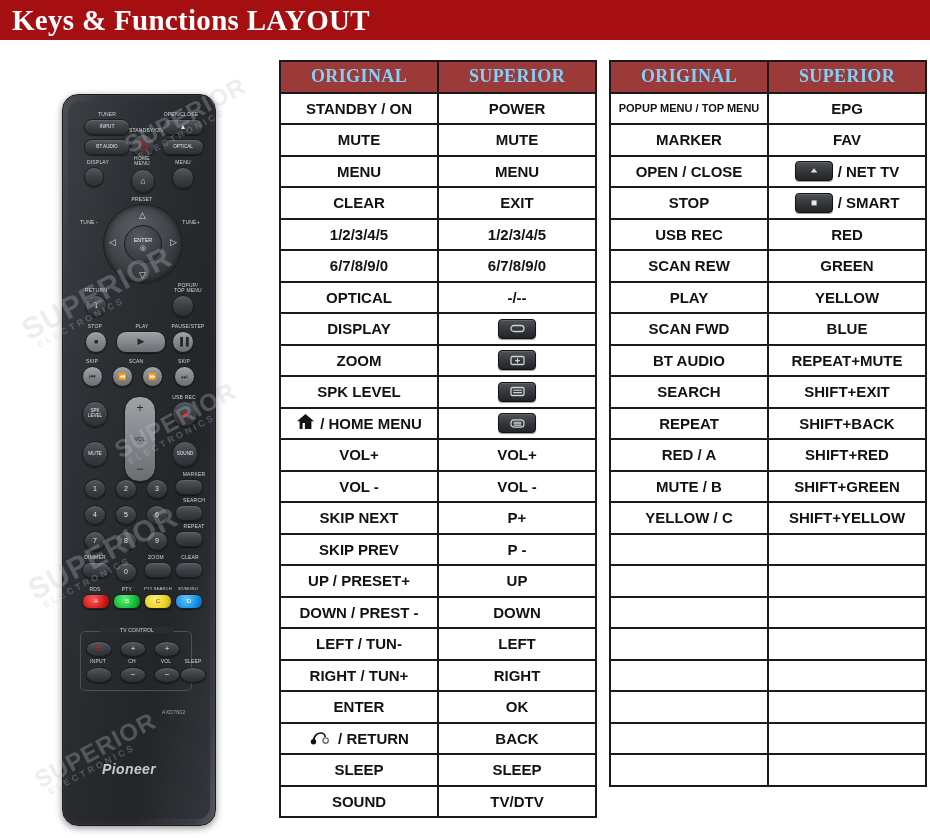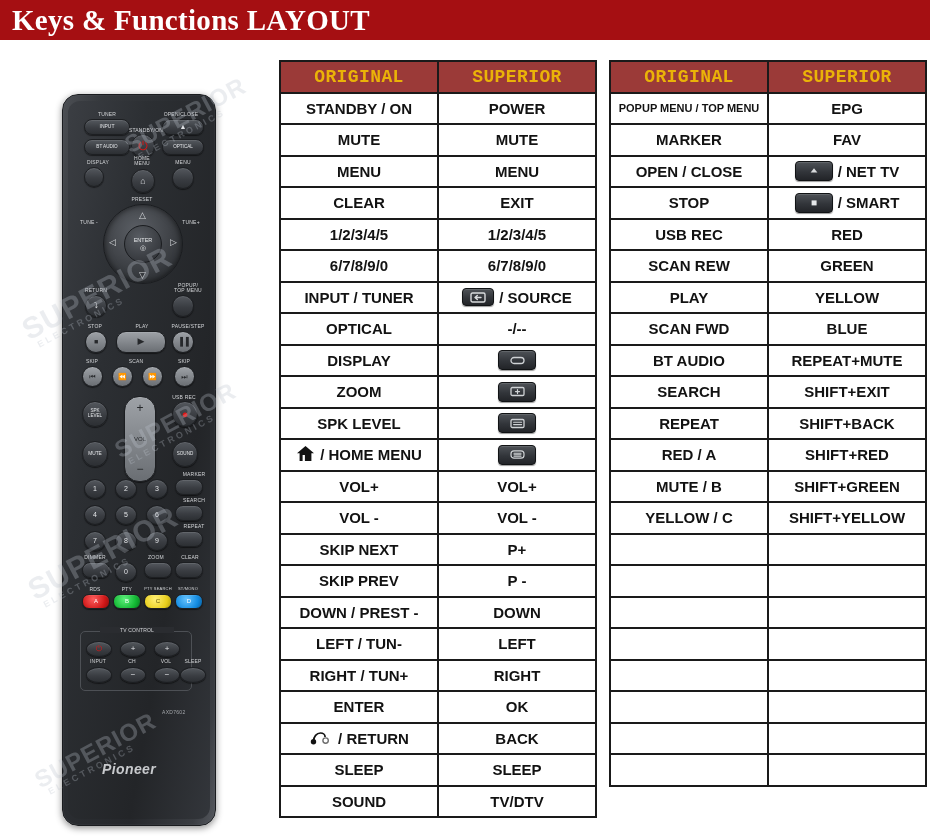--- a/index.html
+++ b/index.html
@@ -151,22 +151,22 @@
     padding: 0 2px;
     font-weight: bold;
     font-size: 15px;
     color: #121212;
     font-family: "Liberation Sans", sans-serif;
     overflow: hidden;
     white-space: nowrap;
   }
   .tbl th {
     background: #9b3a38;
-    color: #eab308;
-    font-family: Liberation Mono, monospace;
+    color: #7dd3fc;
+    font-family: Liberation Serif, serif;
     font-weight: bold;
     font-size: 18px;
     letter-spacing: 0.4px;
   }
   .tbl td.small { font-size: 11px; }
   .tbl td.empty { }
   .cellflex { display:flex; align-items:center; justify-content:center; gap:5px; }
 
   
   .keycap {
@@ -402,34 +402,20 @@
         </tr>
         <tr>
           <td><span>1/2/3/4/5</span></td>
           <td><span>1/2/3/4/5</span></td>
         </tr>
         <tr>
           <td><span>6/7/8/9/0</span></td>
           <td><span>6/7/8/9/0</span></td>
         </tr>
         <tr>
-          <td><span>INPUT / TUNER</span></td>
-          <td>
-            <span class="cellflex">
-              <span class="keycap">
-                <svg width="16" height="11" viewBox="0 0 16 11">
-                  <rect x="1" y="1" width="14" height="9" rx="1.5" fill="none" stroke="#d9dbdd" stroke-width="1.4"></rect>
-                  <path d="M11 5.5H5.5M7.3 3.4 5 5.5l2.3 2.1" fill="none" stroke="#d9dbdd" stroke-width="1.4" stroke-linecap="round" stroke-linejoin="round"></path>
-                </svg>
-              </span>
-              <span>/ SOURCE</span>
-            </span>
-          </td>
-        </tr>
-        <tr>
           <td><span>OPTICAL</span></td>
           <td><span>-/--</span></td>
         </tr>
         <tr>
           <td><span>DISPLAY</span></td>
           <td>
             <span class="cellflex">
               <span class="keycap wide">
                 <svg width="17" height="11" viewBox="0 0 17 11">
                   <rect x="2" y="2.5" width="13" height="6" rx="3" fill="none" stroke="#cfd2d5" stroke-width="1.3"></rect>
@@ -493,20 +479,24 @@
           <td><span>VOL -</span></td>
           <td><span>VOL -</span></td>
         </tr>
         <tr>
           <td><span>SKIP NEXT</span></td>
           <td><span>P+</span></td>
         </tr>
         <tr>
           <td><span>SKIP PREV</span></td>
           <td><span>P -</span></td>
+        </tr>
+        <tr>
+          <td><span>UP / PRESET+</span></td>
+          <td><span>UP</span></td>
         </tr>
         <tr>
           <td><span>DOWN / PREST -</span></td>
           <td><span>DOWN</span></td>
         </tr>
         <tr>
           <td><span>LEFT / TUN-</span></td>
           <td><span>LEFT</span></td>
         </tr>
         <tr>

